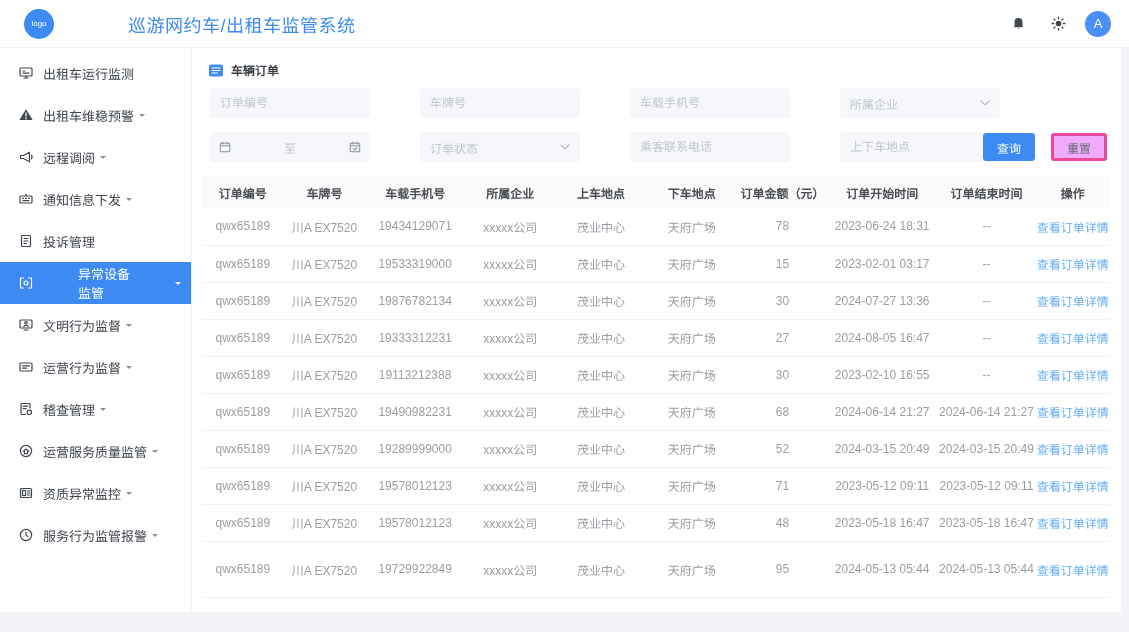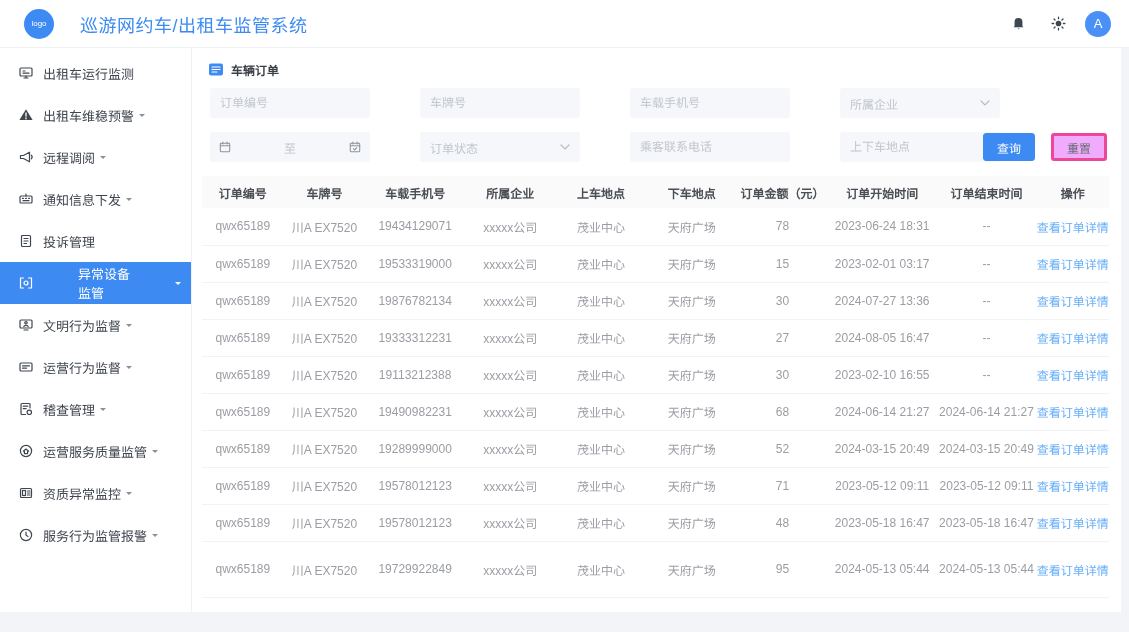--- a/index.html
+++ b/index.html
@@ -1,41 +1,41 @@
 <!DOCTYPE html>
 <html lang="zh-CN"><head>
 <meta charset="utf-8">
 <style>
   * { margin:0; padding:0; box-sizing:border-box; }
   html,body { background:#e9ecf0; }
   body { font-family:"Liberation Sans","DejaVu Sans",sans-serif; }
   .app { position:relative; width:1129px; height:632px; background:#f2f4f7; overflow:hidden; }
 
   
-  .topbar { height:48px; background:#fff; border-bottom:1px solid #edf0f3; display:flex; align-items:center; padding:0 18px; }
+  .topbar { height:48px; background:#fff; border-bottom:1px solid #edf0f3; display:flex; align-items:center; padding:0 18px;gap:48px; }
   .logo-circle { width:30px; height:30px; border-radius:50%; background:#3d8bf2; color:#fff; font-size:8px; display:flex; align-items:center; justify-content:center; margin-left:6px; }
   .app-title { color:#3d8bf2; font-size:18px; margin-left:26px; letter-spacing:.5px; }
   .topbar-right { margin-left:auto; display:flex; align-items:center; gap:14px; }
   .icon-btn { width:26px; height:26px; border:none; background:transparent; display:flex; align-items:center; justify-content:center; cursor:pointer; color:#3e4750; }
   .avatar { width:26px; height:26px; border-radius:50%; background:#4a90f7; color:#fff; font-size:13px; display:flex; align-items:center; justify-content:center; }
 
   
   .body-row { display:flex; height:564px; }
   .sidebar { width:192px; background:#fff; border-right:1px solid #eef0f3; padding-top:4px; flex:none; }
   .main { flex:1; background:#fff; margin-right:8px; position:relative; overflow:hidden; }
 
   
   .side-item { height:42px; display:flex; align-items:center; padding:0 10px 0 18px; font-size:13px; color:#40464f; cursor:pointer; }
   .side-item svg { flex:none; margin-right:9px; }
   .side-item .caret { width:0; height:0; border:3.5px solid transparent; border-top-color:#8a9097; margin-left:5px; margin-top:4px; }
   .side-item.active { background:#3d8bf2; color:#fff;gap:35px; }
   .side-item.active .caret { border-top-color:#fff; }
 
   
-  .tab-row { display:flex; align-items:center; padding:13px 0 10px 16px; }
+  .tab-row { display:flex; align-items:flex-end; padding:13px 0 10px 16px; }
   .tab-row .tab-label { font-size:12px; font-weight:700; color:#3a3f45; margin-left:7px; }
 
   
   .filter-row { display:flex; padding-left:18px; column-gap:50px; margin-bottom:14px; position:relative; }
   .f-field { width:160px; height:30px; background:#f5f7fa; border:none; border-radius:3px; font-size:12px; color:#5a5e66; padding:0 10px; font-family:inherit; }
   .f-field::placeholder { color:#c2c6cd; }
   .f-select { width:160px; height:30px; background:#f5f7fa; border-radius:3px; font-size:12px; color:#c2c6cd; padding:0 10px; display:flex; align-items:center; justify-content:space-between; cursor:pointer; }
   .date-range { width:160px; height:30px; background:#f5f7fa; border-radius:3px; display:flex; align-items:center; justify-content:space-between; padding:0 9px; cursor:pointer; }
   .date-range .sep { font-size:12px; color:#c2c6cd; }
   .btns { position:absolute; right:14px; top:1px; display:flex; gap:16px;padding-left:10px; }

